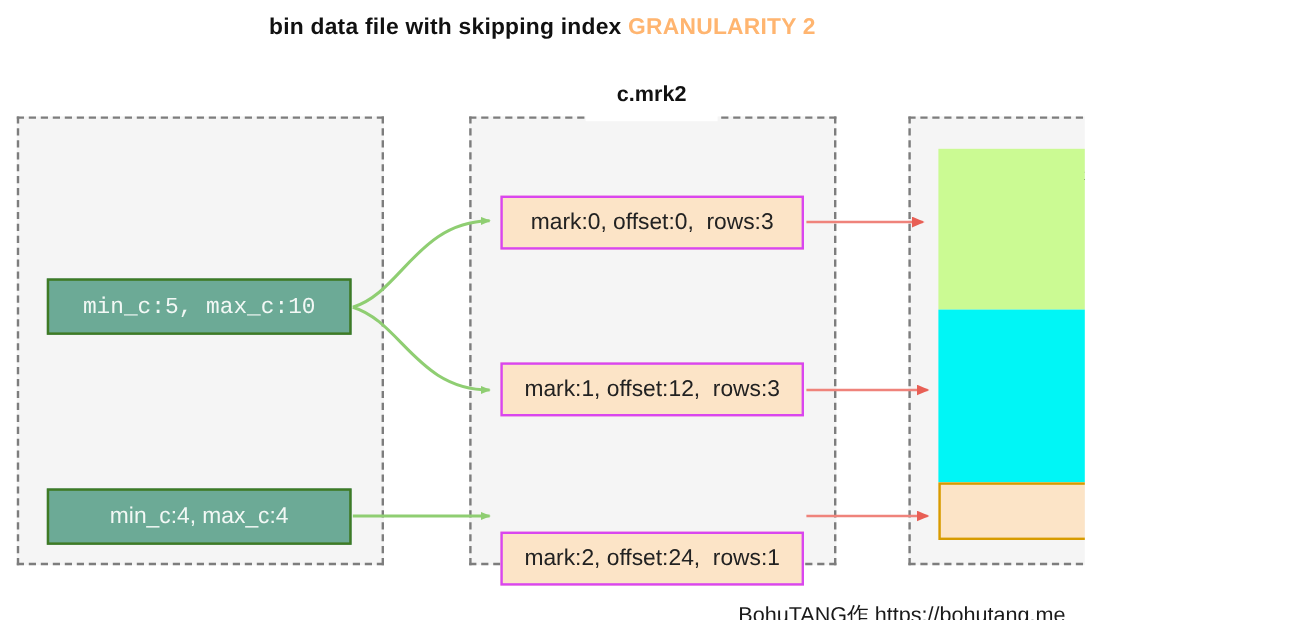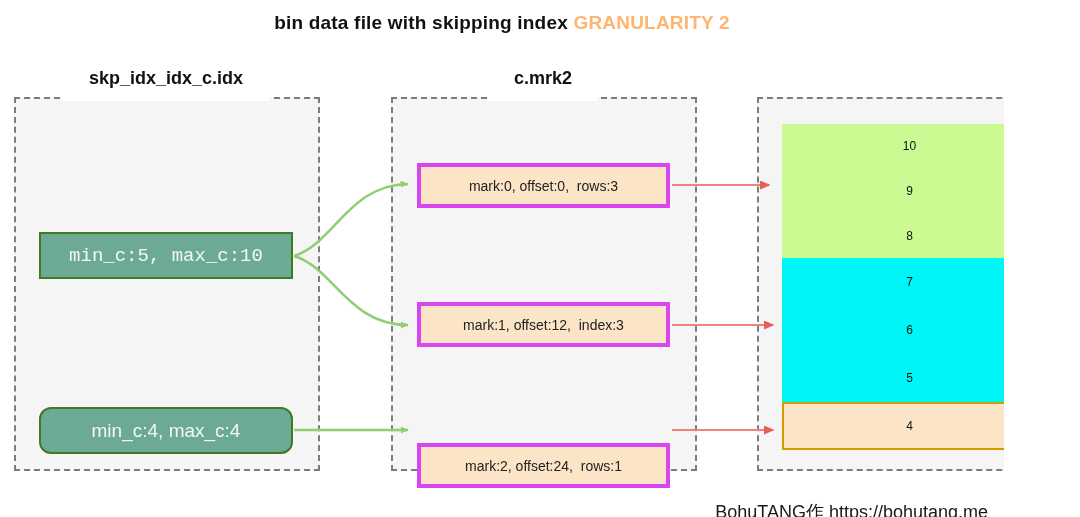--- a/index.html
+++ b/index.html
@@ -1,21 +1,21 @@
 <!DOCTYPE html>
 <html><head>
 <meta charset="utf-8">
 <style>
   * { margin: 0; padding: 0; box-sizing: border-box; }
   html, body { background: #ffffff; }
   body { font-family: "Liberation Sans", "DejaVu Sans", sans-serif; }
 
   .canvas {
     position: relative;
-    width: 1004px;
+    width: 904px;
     height: 517px;
     background: #ffffff;
     overflow: hidden;
   }
 
   .diagram-title {
     position: absolute;
     top: 12px; left: 0;
     width: 100%;
     text-align: center;
@@ -65,31 +65,31 @@
     border: 2px solid #3f7a24;
     color: #f2f8f5;
     font-size: 19px;
     display: flex;
     align-items: center;
     justify-content: center;
     white-space: pre;
     z-index: 2;
   }
   .idx-node-0 { top: 232px; font-family: Liberation Mono, monospace; }
-  .idx-node-1 { top: 407px; border-radius: 12px; }
+  .idx-node-1 { top: 407px; }
 
   .mrk-node {
     position: absolute;
     left: 417px;
     width: 253px;
     height: 45px;
     background: #fce4c7;
-    border: 4px solid #d946ef;
+    border: 2px solid #d946ef;
     color: #222222;
-    font-size: 14px;
+    font-size: 19px;
     display: flex;
     align-items: center;
     justify-content: center;
     white-space: pre;
     z-index: 2;
   }
   .mrk-node-0 { top: 163px; }
   .mrk-node-1 { top: 302px; }
   .mrk-node-2 { top: 407px; margin-top: 36px; }
 
@@ -139,28 +139,27 @@
 
   <div class="diagram-title">
     <span>bin data file with skipping index</span>
     <span class="highlight">GRANULARITY 2</span>
   </div>
 
   <div class="panel panel-idx"></div>
   <div class="panel panel-mrk"></div>
   <div class="panel panel-bin"></div>
 
-  <div class="panel-header hdr-idx">skp_idx_idx_c.idx</div>
   <div class="panel-header hdr-mrk">c.mrk2</div>
 
   <div class="idx-node idx-node-0">min_c:5, max_c:10</div>
   <div class="idx-node idx-node-1">min_c:4, max_c:4</div>
 
   <div class="mrk-node mrk-node-0">mark:0, offset:0,  rows:3</div>
-  <div class="mrk-node mrk-node-1">mark:1, offset:12,  index:3</div>
+  <div class="mrk-node mrk-node-1">mark:1, offset:12,  rows:3</div>
   <div class="mrk-node mrk-node-2">mark:2, offset:24,  rows:1</div>
 
   <div class="bin-segment bin-seg-0" style="background-color: rgb(203, 250, 147);">
     <div class="bin-row">10</div>
     <div class="bin-row">9</div>
     <div class="bin-row">8</div>
   </div>
   <div class="bin-segment bin-seg-1" style="background-color: rgb(0, 246, 246);">
     <div class="bin-row">7</div>
     <div class="bin-row">6</div>

